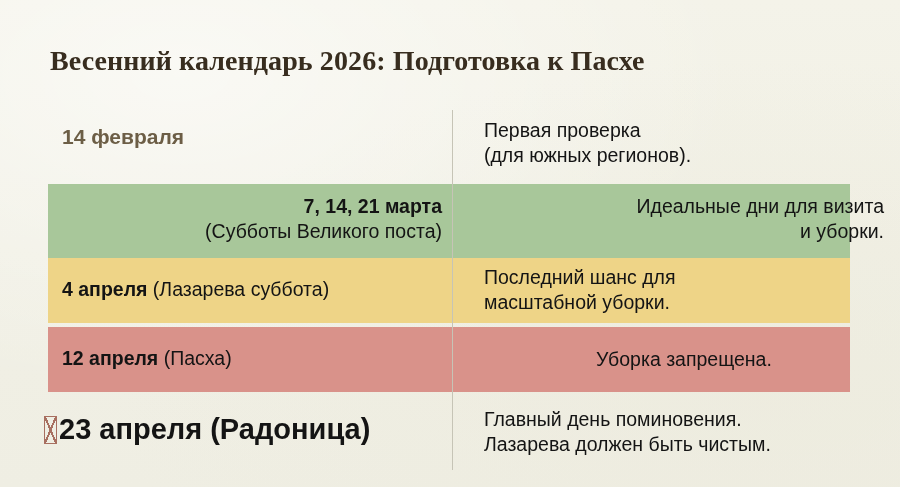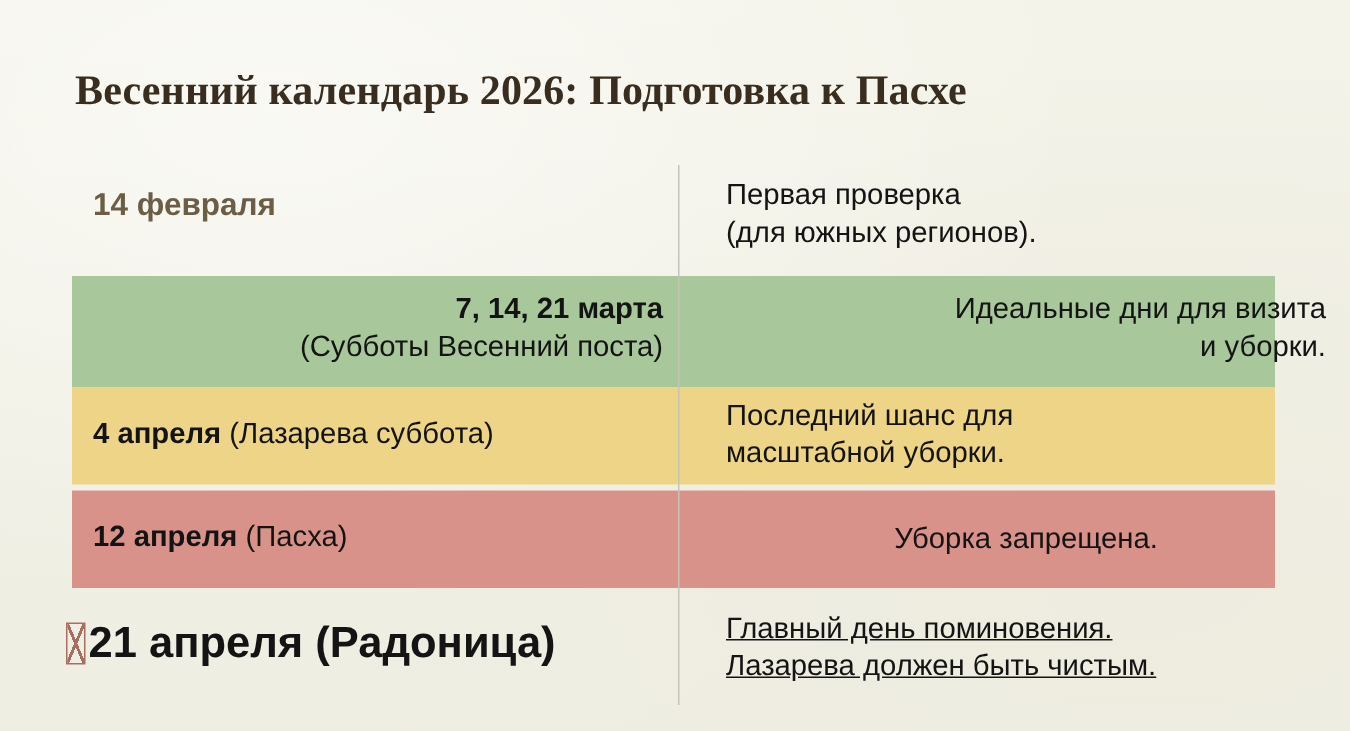--- a/index.html
+++ b/index.html
@@ -142,21 +142,21 @@
       <div class="cell right" style="top:14px;">
         <span class="line">Первая проверка</span>
         <span class="line">(для южных регионов).</span>
       </div>
     </div>
 
     <div class="row" id="row-march" style="top:80px; height:88px;text-align:right;">
       <div class="band" style="background:#a8c79a;"></div>
       <div class="cell left" style="top:10px;">
         <span class="line b">7, 14, 21 марта</span>
-        <span class="line n">(Субботы Весенний поста)</span>
+        <span class="line n">(Субботы Великого поста)</span>
       </div>
       <div class="cell right" style="top:10px;">
         <span class="line">Идеальные дни для визита</span>
         <span class="line">и уборки.</span>
       </div>
     </div>
 
     <div class="row" id="row-april4" style="top:154px; height:65px;">
       <div class="band" style="background:#eed487;"></div>
       <div class="cell left" style="top:19px;">
@@ -174,22 +174,22 @@
         <span class="line"><b>12 апреля</b><span> (Пасха)</span></span>
       </div>
       <div class="cell right" style="top:20px;text-align:center;">
         <span class="line">Уборка запрещена.</span>
       </div>
     </div>
 
     <div class="row plain" id="row-radonitsa" style="top:292px; height:78px;">
 
       <div class="cell left" style="top:16px;">
-        <span class="line"><span class="tofu"></span><span>21 апреля (Радоница)</span></span>
+        <span class="line"><span class="tofu"></span><span>23 апреля (Радоница)</span></span>
       </div>
-      <div class="cell right" style="top:11px;text-decoration:underline;">
+      <div class="cell right" style="top:11px;">
         <span class="line">Главный день поминовения.</span>
         <span class="line">Лазарева должен быть чистым.</span>
       </div>
     </div>
 
   </div>
 </div>
 
 </body></html>

